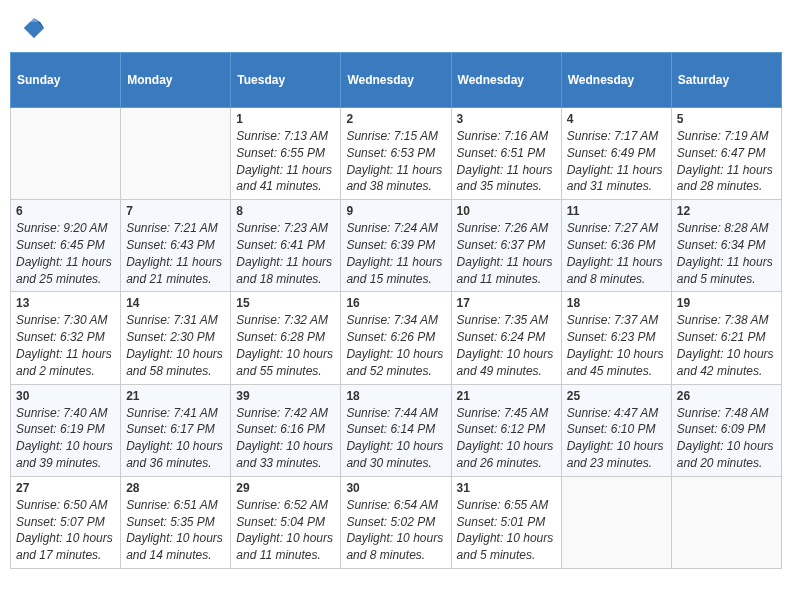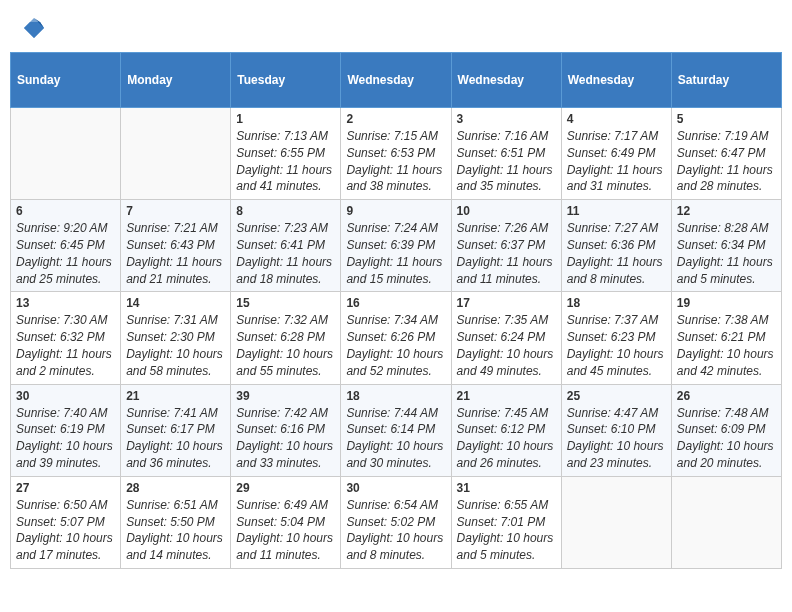--- a/index.html
+++ b/index.html
@@ -285,38 +285,38 @@
       <tr>
         <td>
           <span class="day-num">27</span>
           <div class="day-info">Sunrise: 6:50 AM
 Sunset: 5:07 PM
 Daylight: 10 hours and 17 minutes.</div>
         </td>
         <td>
           <span class="day-num">28</span>
           <div class="day-info">Sunrise: 6:51 AM
-Sunset: 5:50 PM
+Sunset: 5:35 PM
 Daylight: 10 hours and 14 minutes.</div>
         </td>
         <td>
           <span class="day-num">29</span>
-          <div class="day-info">Sunrise: 6:49 AM
+          <div class="day-info">Sunrise: 6:52 AM
 Sunset: 5:04 PM
 Daylight: 10 hours and 11 minutes.</div>
         </td>
         <td>
           <span class="day-num">30</span>
           <div class="day-info">Sunrise: 6:54 AM
 Sunset: 5:02 PM
 Daylight: 10 hours and 8 minutes.</div>
         </td>
         <td>
           <span class="day-num">31</span>
           <div class="day-info">Sunrise: 6:55 AM
-Sunset: 7:01 PM
+Sunset: 5:01 PM
 Daylight: 10 hours and 5 minutes.</div>
         </td>
         <td class="empty-cell"></td>
         <td class="empty-cell"></td>
       </tr>
     </tbody>
 </table>
 
 </body></html>

